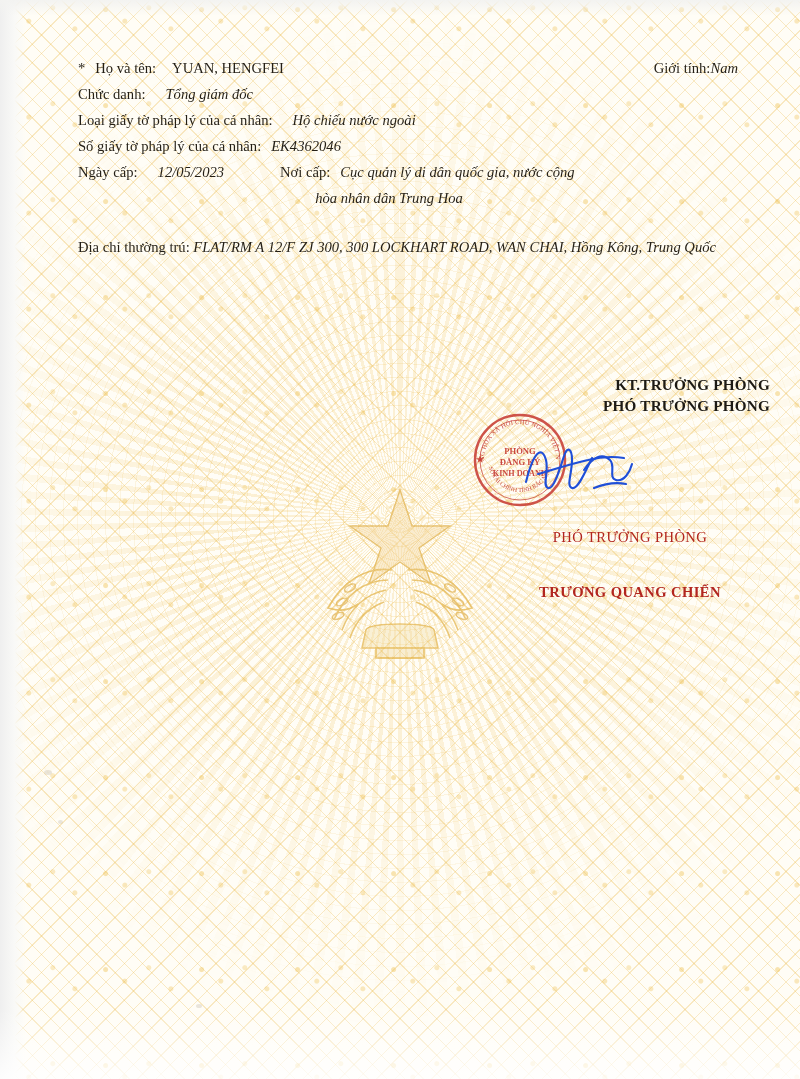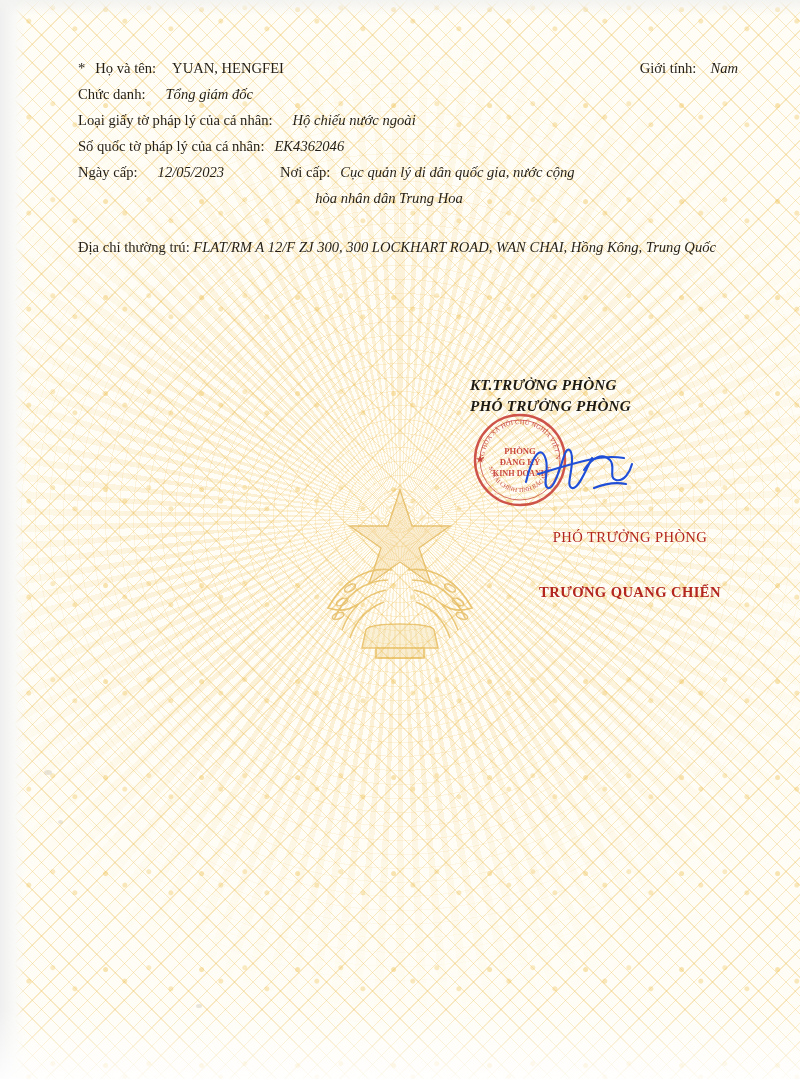--- a/index.html
+++ b/index.html
@@ -98,38 +98,37 @@
     align-items: baseline;
     white-space: nowrap;
   }
   .lbl { font-style: normal; }
   .val { font-style: italic; }
   .star { margin-right: 10px; }
   .spacer-sm { display: inline-block; width: 10px; }
 
   .r1 { }
   .r1 .right { margin-left: auto; display: flex; align-items: baseline; text-align: right; }
-  .r1 .right .val { margin-left: 14px; }
+  .r1 .right .val { }
 
   .line { margin: 0; }
   .line + .line { margin-top: 1px; }
 
   .addr {
     white-space: normal;
     line-height: 25px;
   }
 
   
   .sig-block {
     position: absolute;
     left: 470px;
     top: 374px;
     width: 300px;
-    text-align: left;
-    font-style: italic;
+    text-align: right;
   }
   .sig-title {
     font-weight: bold;
     font-size: 15.2px;
     letter-spacing: .2px;
     color: #1d1a14;
     line-height: 21px;
   }
   .sig-name-wrap {
     position: absolute;
@@ -241,21 +240,21 @@
 
 
     <div class="row line">
       <span class="lbl">Loại giấy tờ pháp lý của cá nhân:</span>
       <span class="spacer-sm"></span>
         <span class="spacer-sm"></span>
       <span class="val">Hộ chiếu nước ngoài</span>
     </div>
 
     <div class="row line">
-      <span class="lbl">Số quốc tờ pháp lý của cá nhân:</span>
+      <span class="lbl">Số giấy tờ pháp lý của cá nhân:</span>
       <span class="spacer-sm"></span>
       <span class="val">EK4362046</span>
     </div>
 
     <div class="row line">
       <span class="lbl">Ngày cấp:</span>
       <span class="spacer-sm"></span>
         <span class="spacer-sm"></span>
       <span class="val">12/05/2023</span>
       <span style="display:inline-block;width:56px;"></span>

